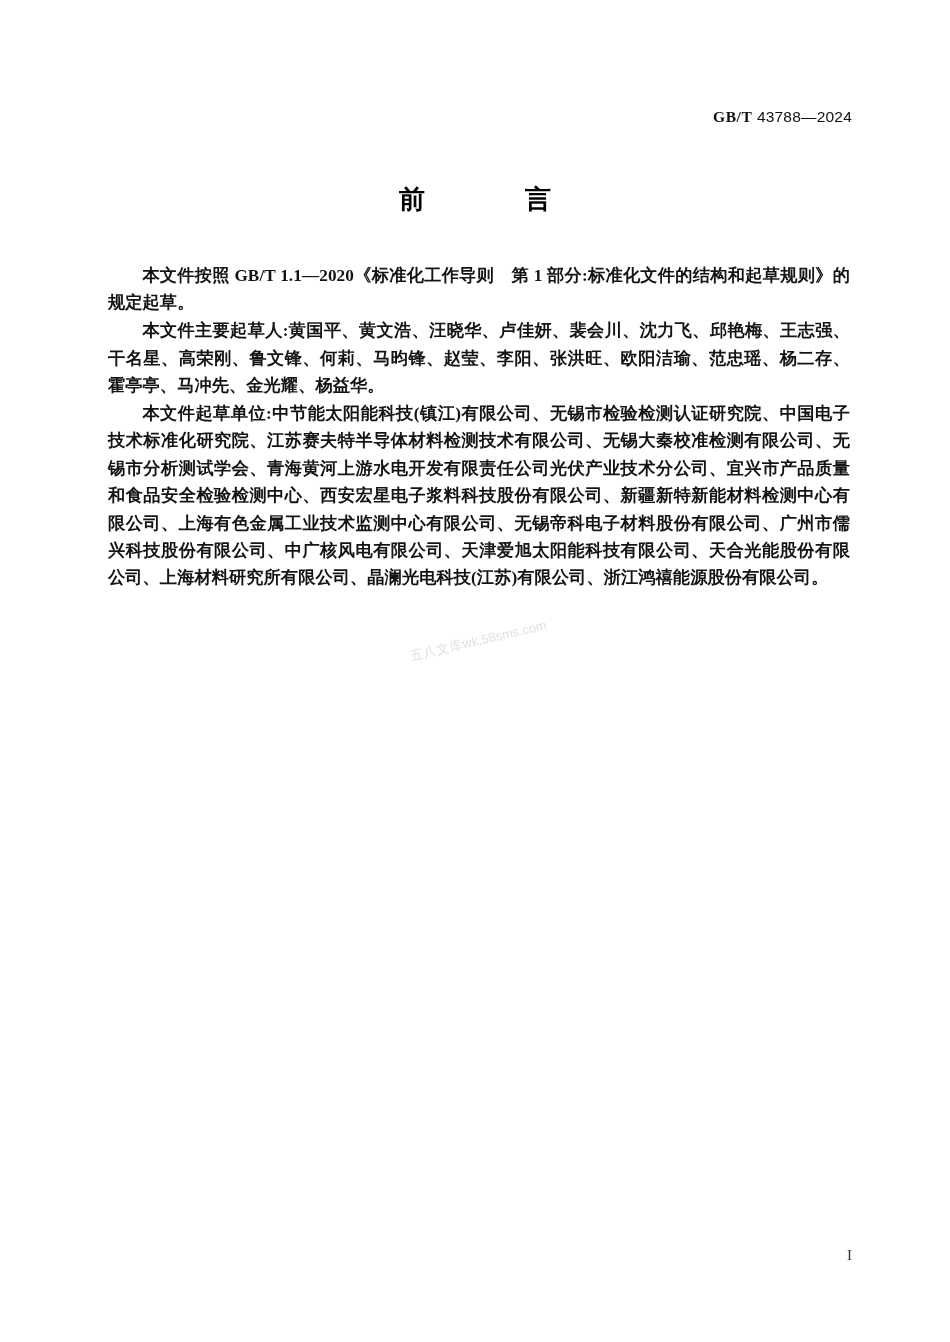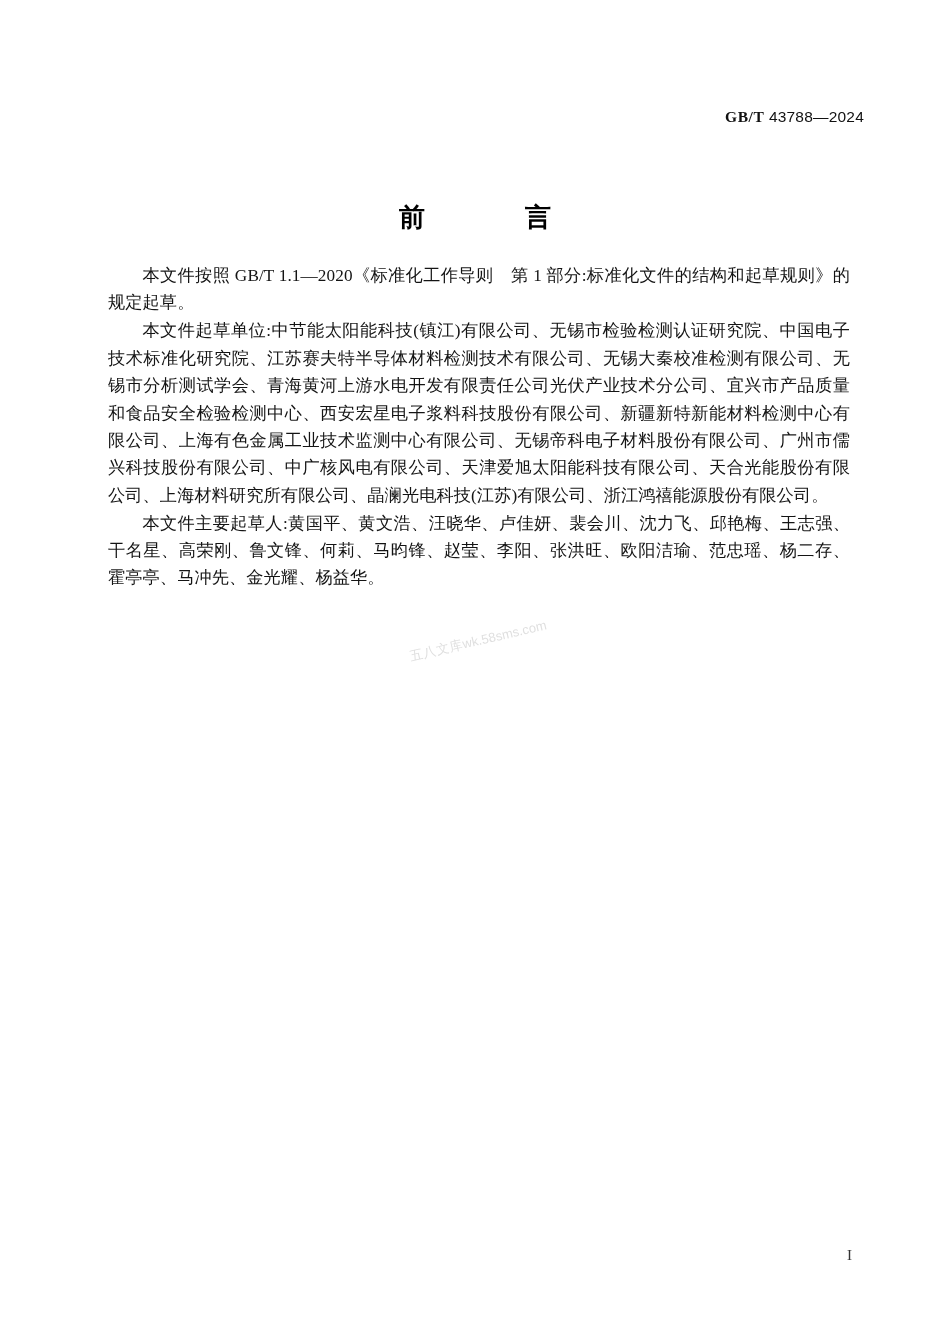--- a/index.html
+++ b/index.html
@@ -22,58 +22,59 @@
     inset: 0;
     width: 950px;
     height: 1342px;
   }
 
   
   .header {
     position: absolute;
     top: 108px;
     left: 0;
-    right: 86px;
+    right: 98px;
     text-align: right;
     font-size: 15.5px;
     letter-spacing: 0.6px;
     color: #111;
     white-space: nowrap;
   }
   .header .gb {
     font-weight: bold;
     font-family: "Liberation Serif", serif;
   }
   .header .num {
     font-weight: normal;
     font-family: "Liberation Sans", sans-serif;
     letter-spacing: 0.2px;
   }
 
   
   .doc-title {
     position: absolute;
-    top: 200px;
+    top: 182px;
     left: 0;
     right: 0;
     text-align: center;
     font-family: "DejaVu Sans", "Liberation Sans", sans-serif;
     font-size: 26px;
     font-weight: bold;
     letter-spacing: 16px;
     text-indent: 16px;
     color: #000;
   }
 
   
   .body-block {
     position: absolute;
     top: 262px;
     left: 108px;
     width: 742px;
+    font-weight: bold;
   }
 
   .para {
     font-size: 17.2px;
     line-height: 27.4px;
     text-align: justify;
     text-justify: inter-ideograph;
     text-indent: 2em;
     margin: 0 0 0.5px 0;
     color: #141414;
@@ -120,22 +121,22 @@
 
   <div class="header">
     <span class="gb">GB/T</span>
     <span class="num">43788—2024</span>
   </div>
 
   <div class="doc-title">前　　言</div>
 
   <div class="body-block">
     <p class="para">本文件按照 GB/T 1.1—2020《标准化工作导则　第 1 部分:标准化文件的结构和起草规则》的规定起草。</p>
+    <p class="para">本文件主要起草人:黄国平、黄文浩、汪晓华、卢佳妍、裴会川、沈力飞、邱艳梅、王志强、干名星、高荣刚、鲁文锋、何莉、马昀锋、赵莹、李阳、张洪旺、欧阳洁瑜、范忠瑶、杨二存、霍亭亭、马冲先、金光耀、杨益华。</p>
     <p class="para">本文件起草单位:中节能太阳能科技(镇江)有限公司、无锡市检验检测认证研究院、中国电子技术标准化研究院、江苏赛夫特半导体材料检测技术有限公司、无锡大秦校准检测有限公司、无锡市分析测试学会、青海黄河上游水电开发有限责任公司光伏产业技术分公司、宜兴市产品质量和食品安全检验检测中心、西安宏星电子浆料科技股份有限公司、新疆新特新能材料检测中心有限公司、上海有色金属工业技术监测中心有限公司、无锡帝科电子材料股份有限公司、广州市儒兴科技股份有限公司、中广核风电有限公司、天津爱旭太阳能科技有限公司、天合光能股份有限公司、上海材料研究所有限公司、晶澜光电科技(江苏)有限公司、浙江鸿禧能源股份有限公司。</p>
-    <p class="para">本文件主要起草人:黄国平、黄文浩、汪晓华、卢佳妍、裴会川、沈力飞、邱艳梅、王志强、干名星、高荣刚、鲁文锋、何莉、马昀锋、赵莹、李阳、张洪旺、欧阳洁瑜、范忠瑶、杨二存、霍亭亭、马冲先、金光耀、杨益华。</p>
   </div>
 
   <div class="watermark">
     <span class="wm-cn">五八文库</span><span class="wm-url">wk.58sms.com</span>
   </div>
 
   <div class="folio">I</div>
 
 </div>
 

